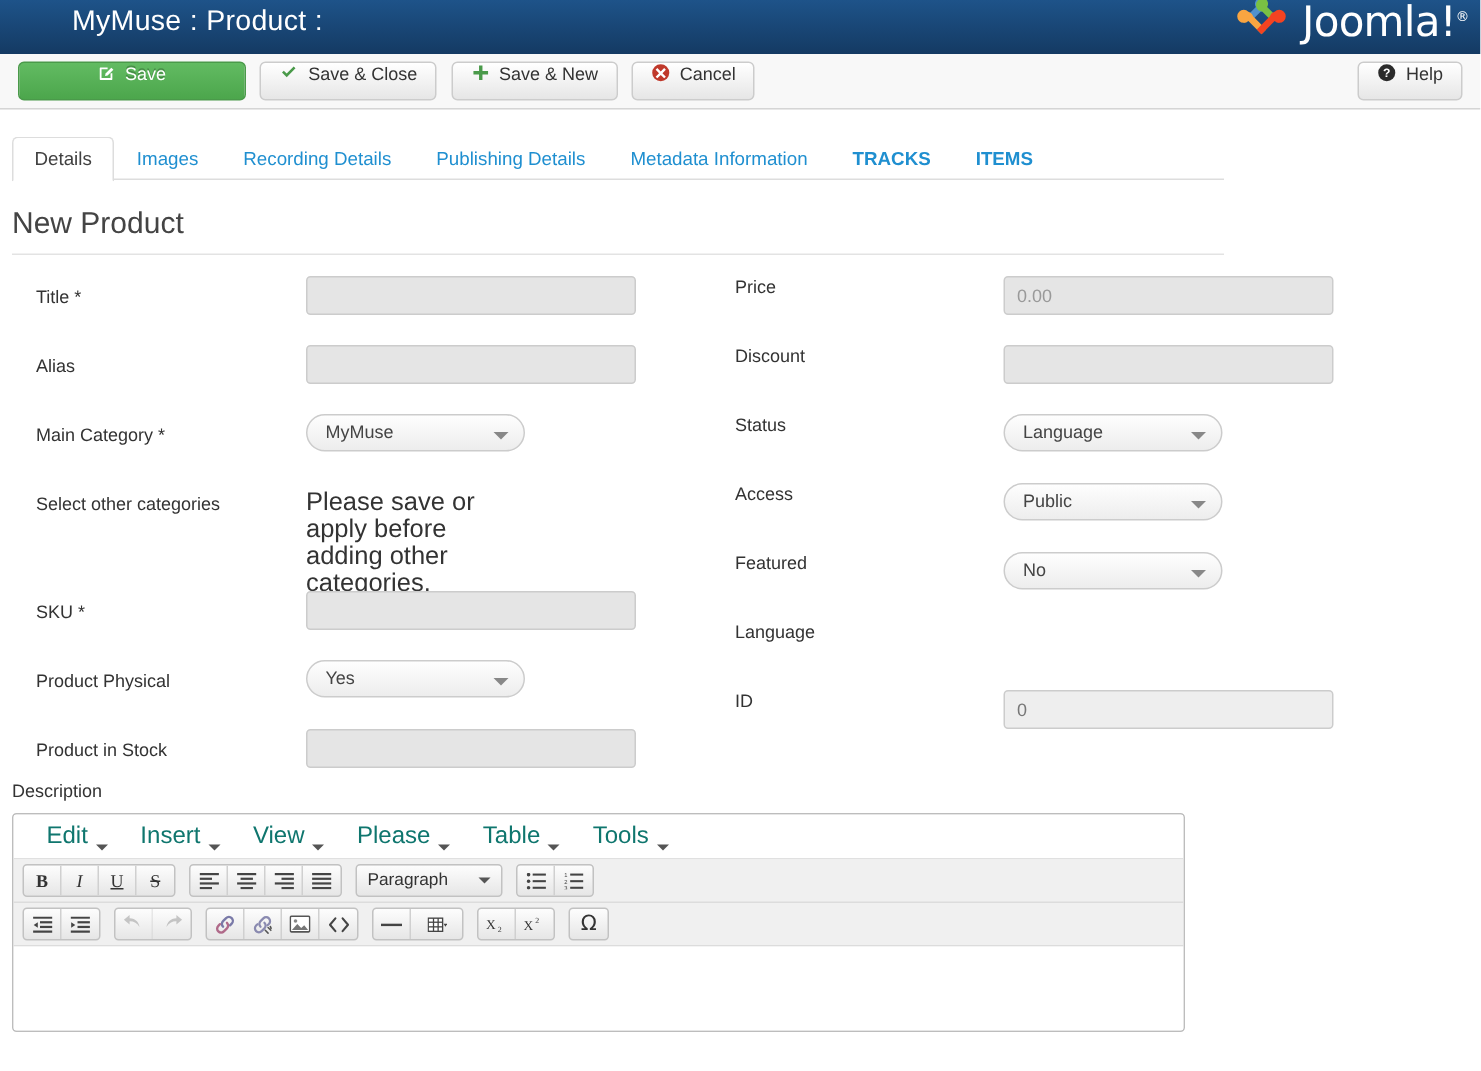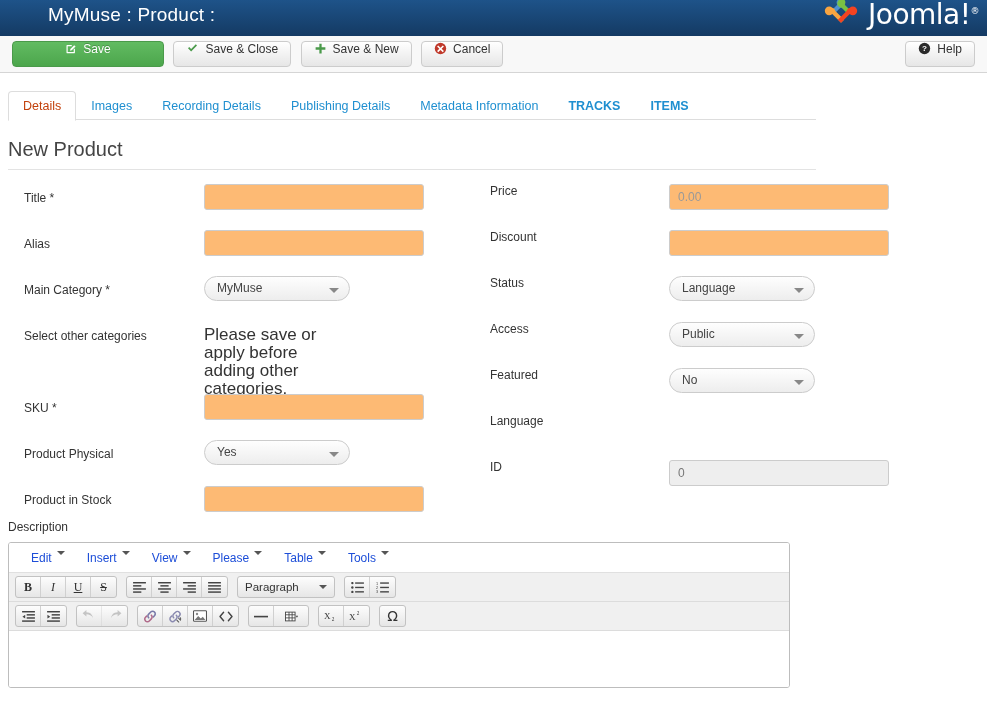--- a/index.html
+++ b/index.html
@@ -90,21 +90,21 @@
     color: #1f8fd0;
     line-height: 14px;
     cursor: pointer;
     border: 1px solid transparent;
     border-radius: 4px 4px 0 0;
     position: relative;
     top: 0px;
     vertical-align: bottom;
   }
   .tab.active {
-    color: #c2410c;
+    color: #404040;
     background: #ffffff;
     border-color: #dddddd #dddddd #ffffff;
   }
   .tab.caps { font-weight: bold; }
 
   
   .page-heading {
     margin: 18px 0 0 8px;
     width: 808px;
     font-size: 20px;
@@ -135,21 +135,21 @@
   .col-right .ctrl { left: 199px; top: 0; }
 
   input.txt {
     width: 220px; height: 26px;
     border: 1px solid #cccccc;
     border-radius: 3px;
     padding: 0 8px;
     font-size: 12px;
     color: #555555;
     font-family: "Liberation Sans", sans-serif;
-    background: #fdba74;
+    background: #e5e5e5;
     outline: none;
   }
   input.txt::placeholder { color: #999999; }
   input.txt[readonly] { background: #eeeeee; color: #777777; }
 
   .sel {
     position: relative;
     display: inline-block;
     height: 25px;
     border: 1px solid #cccccc;
@@ -190,24 +190,24 @@
     overflow: hidden;
   }
   .menubar {
     height: 30px;
     background: #ffffff;
     border-bottom: 1px solid #e0e0e0;
     padding-left: 12px;
     display: flex; align-items: center; gap: 2px;
   }
   .menu-item {
-    font-size: 12px; color: #1d4ed8;
+    font-size: 16px; color: #0f766e;
     padding: 4px 10px;
     cursor: pointer;
-    display: inline-flex; align-items: flex-start; gap: 5px;
+    display: inline-flex; align-items: flex-end; gap: 5px;
     border-radius: 2px;
   }
   .menu-caret {
     width:0;height:0;
     border-left:4px solid transparent;
     border-right:4px solid transparent;
     border-top:4px solid #555555;
   }
   .tbrow {
     background: #f0f0f0;

